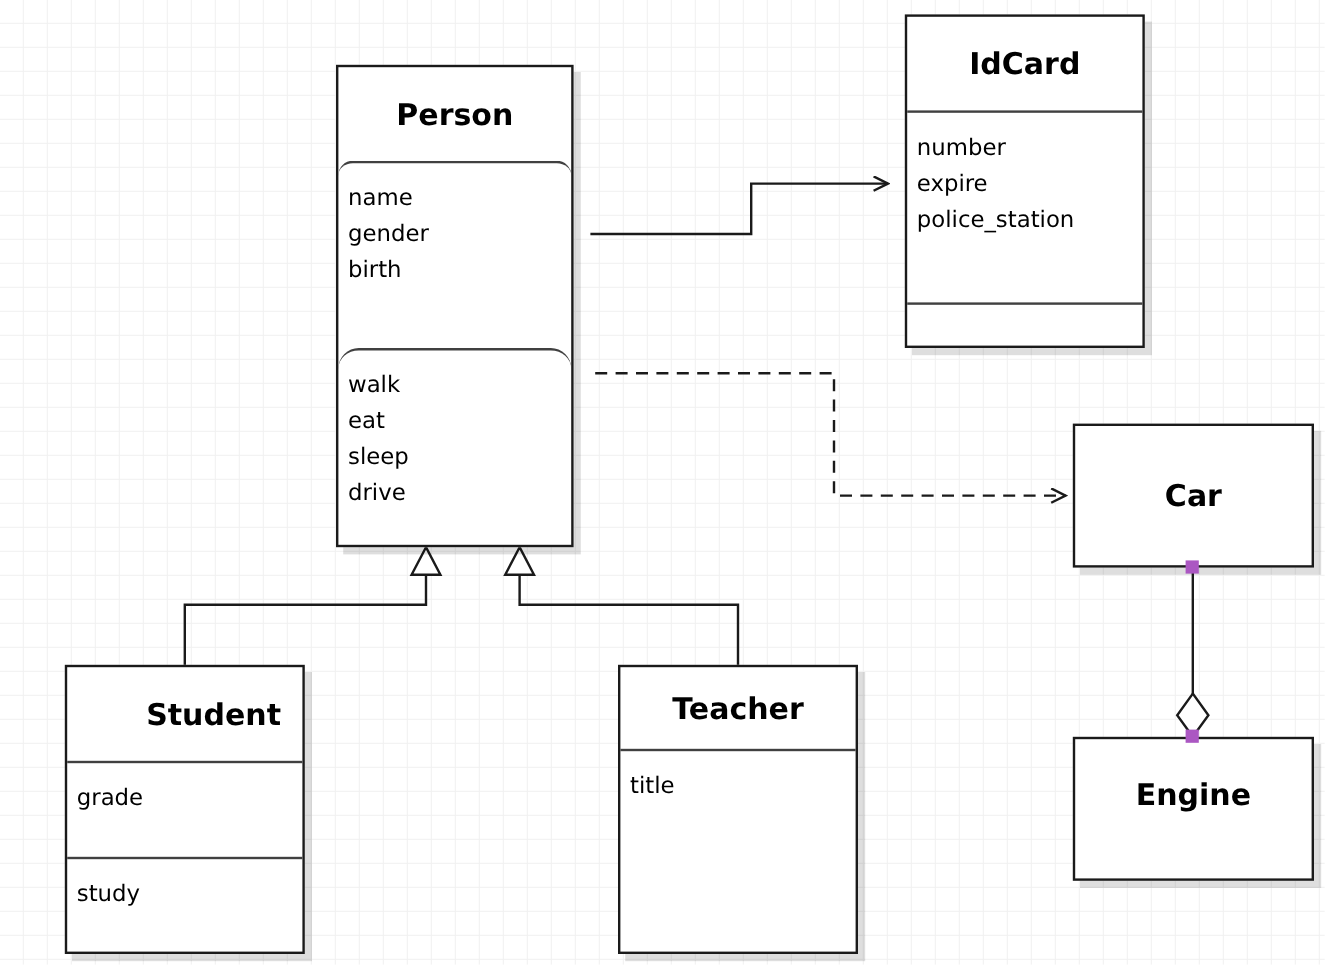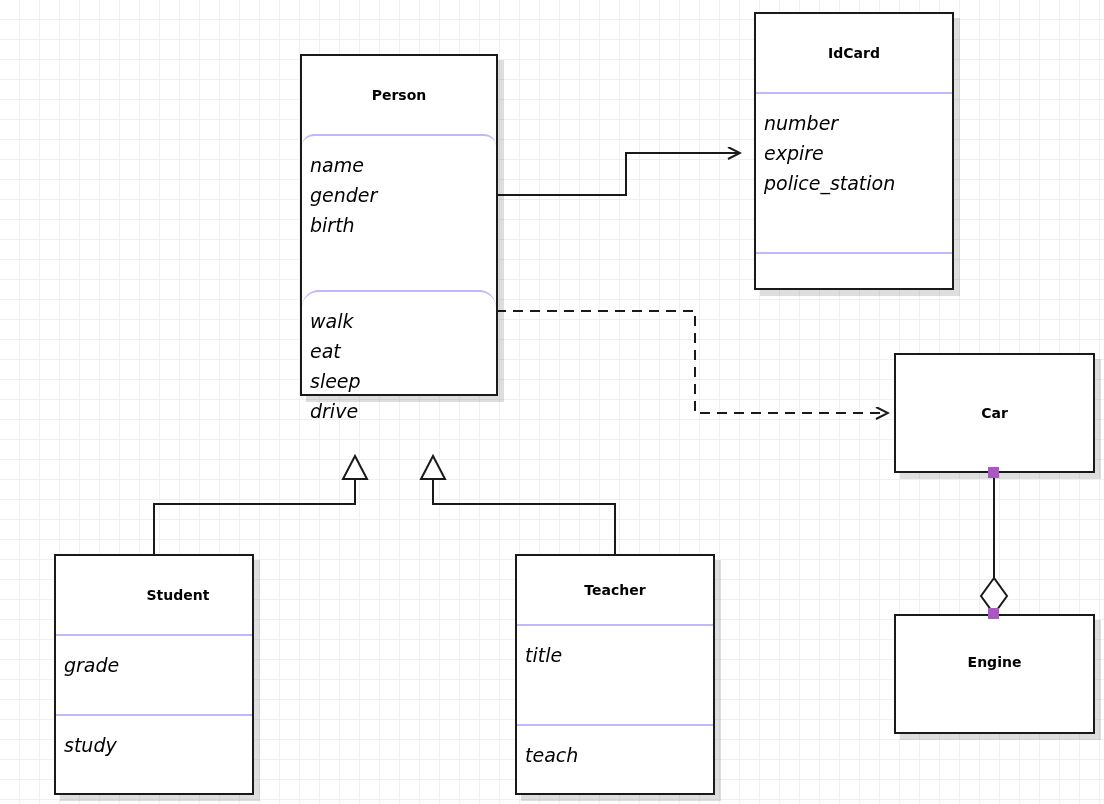--- a/index.html
+++ b/index.html
@@ -32,33 +32,32 @@
   .uml-class {
     position: absolute;
     background: #ffffff;
     border: 2px solid #1a1a1a;
     box-sizing: border-box;
     box-shadow: 6px 6px 0 0 rgba(0,0,0,0.13);
     z-index: 5;
   }
   .cls-title {
     font-weight: bold;
-    font-size: 14px;
+    font-size: 25px;
     color: #000000;
     text-align: center;
     display: flex;
     align-items: center;
     justify-content: center;
     box-sizing: border-box;
   }
   .cls-section {
-    border-top: 2px solid #c4b5fd;
+    border-top: 2px solid #404040;
     box-sizing: border-box;
     padding: 14px 8px 6px 8px;
-    font-style: italic;
   }
   .cls-section.empty {
     padding: 0;
   }
   .member {
     font-size: 19px;
     color: #000000;
     line-height: 30px;
     white-space: nowrap;
   }
@@ -99,21 +98,21 @@
       <path d="M 615,556 L 615,504 L 433,504 L 433,478" fill="none" stroke="#1a1a1a" stroke-width="2"></path>
       <polygon points="433,456 421,479 445,479" fill="#ffffff" stroke="#1a1a1a" stroke-width="2"></polygon>
     </g>
 
     <g>
       <path d="M 994,472 L 994,580" fill="none" stroke="#1a1a1a" stroke-width="2"></path>
       <polygon points="994,578 981,596 994,614 1007,596" fill="#ffffff" stroke="#1a1a1a" stroke-width="2"></polygon>
     </g>
   </svg>
 
-  <div class="uml-class" style="left:300px; top:54px; width:198px; height:342px;">
+  <div class="uml-class" style="left:280px; top:54px; width:198px; height:402px;">
     <div class="cls-title" style="height:78px;">Person</div>
     <div class="cls-section" style="height:156px;border-radius:12px;">
       <div class="member">name</div>
       <div class="member">gender</div>
       <div class="member">birth</div>
     </div>
     <div class="cls-section" style="height:164px;border-radius:17px;">
       <div class="member">walk</div>
       <div class="member">eat</div>
       <div class="member">sleep</div>
@@ -139,23 +138,20 @@
     <div class="cls-section" style="height:58px;">
       <div class="member">study</div>
     </div>
   </div>
 
   <div class="uml-class" style="left:515px; top:554px; width:200px; height:241px;">
     <div class="cls-title" style="height:68px;">Teacher</div>
     <div class="cls-section" style="height:100px;">
       <div class="member">title</div>
     </div>
-    <div class="cls-section" style="height:81px;">
-      <div class="member">teach</div>
-    </div>
   </div>
 
   <div class="uml-class" style="left:894px; top:353px; width:201px; height:120px;">
     <div class="cls-title" style="height:116px;">Car</div>
   </div>
 
   <div class="uml-class" style="left:894px; top:614px; width:201px; height:120px;">
     <div class="cls-title" style="height:92px;text-align:center;">Engine</div>
   </div>
 

